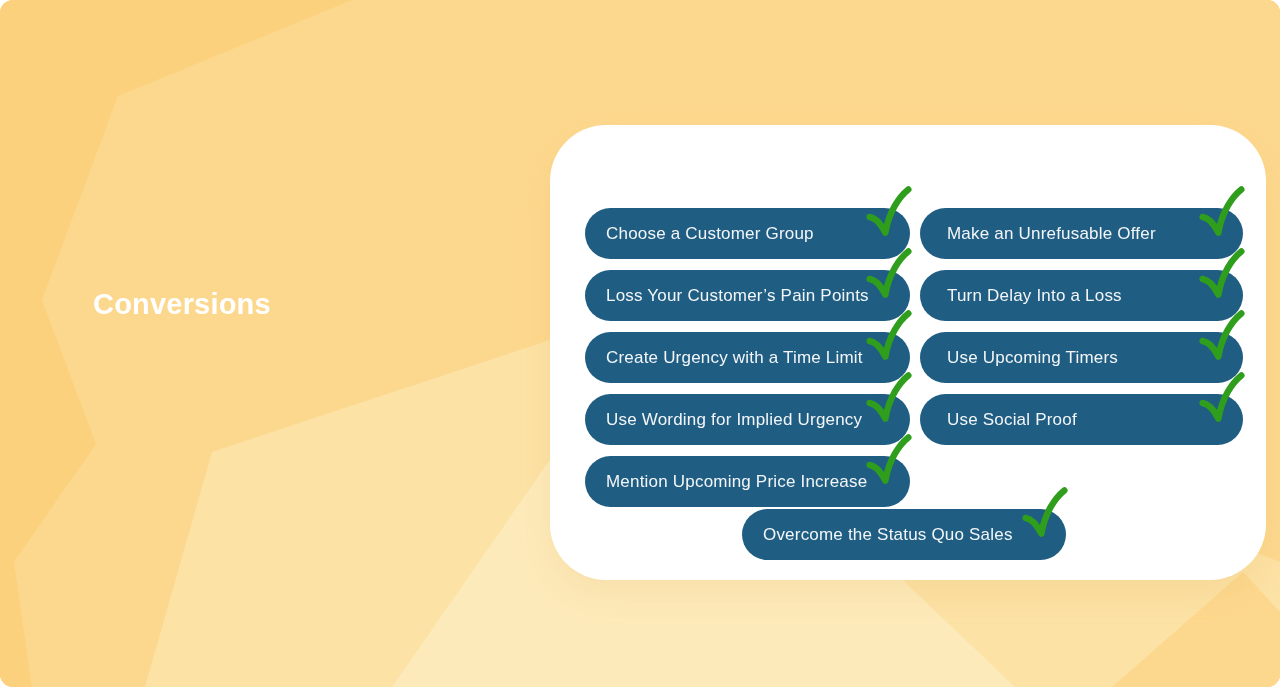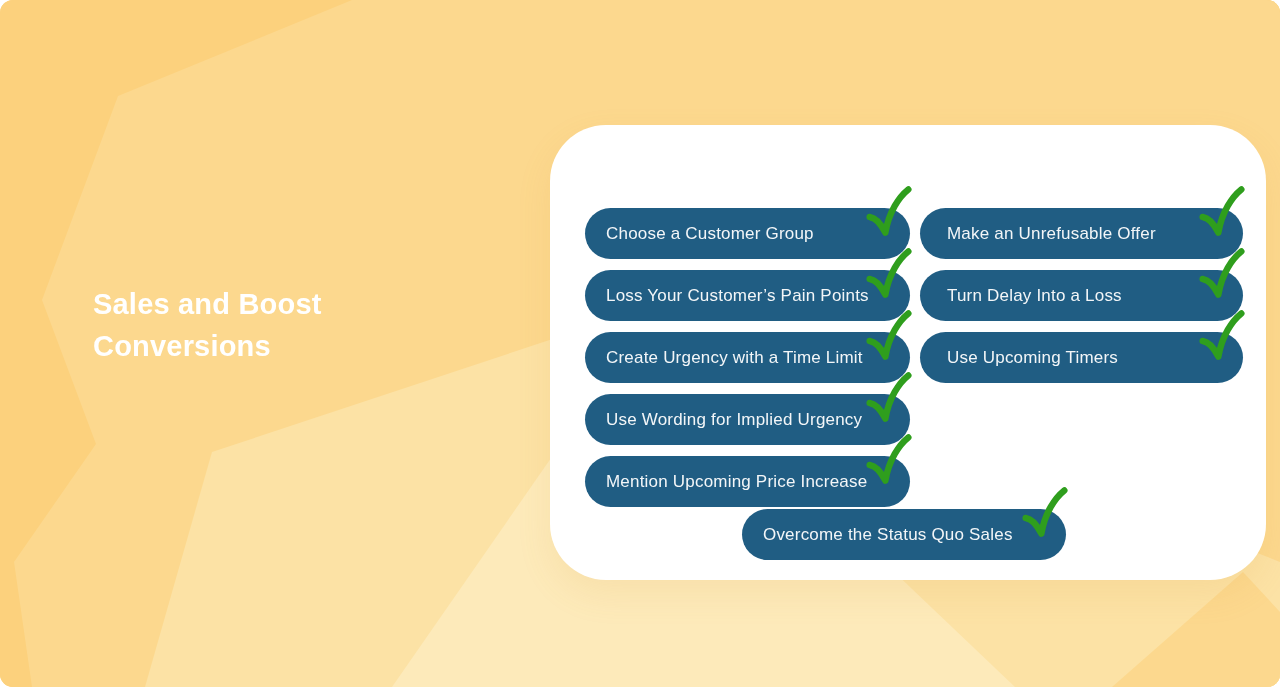--- a/index.html
+++ b/index.html
@@ -85,21 +85,20 @@
 
   <svg class="bg-svg" viewBox="0 0 1280 687" preserveAspectRatio="none" aria-hidden="true">
     <rect x="0" y="0" width="1280" height="687" fill="var(--background-base)"></rect>
     <polygon points="352,0 118,96 42,300 96,444 14,562 32,687 1280,687 1280,0" fill="var(--background-facet-mid)"></polygon>
     <polygon points="640,310 212,452 145,687 1280,687 1280,562" fill="var(--background-facet-light)"></polygon>
     <polygon points="640,330 392,687 1015,687" fill="var(--background-facet-lightest)"></polygon>
     <polygon points="1243,572 1280,612 1280,687 1112,687" fill="var(--background-facet-mid)"></polygon>
   </svg>
 
   <div class="title">
-    <div>Sales and Boost</div>
     <div>Conversions</div>
   </div>
 
   <div class="card">
 
     <div class="col col-left">
       <div class="pill">
         <span class="pill-label">Choose a Customer Group</span>
         <svg class="check" viewBox="0 0 50 56">
             <path d="M4 34 C 11 35, 17 43, 21 51 C 25 28, 36 12, 46 4" fill="none" stroke="var(--check)" stroke-width="7" stroke-linecap="round" stroke-linejoin="round"></path>
@@ -143,20 +142,26 @@
         <svg class="check" viewBox="0 0 50 56">
             <path d="M4 34 C 11 35, 17 43, 21 51 C 25 28, 36 12, 46 4" fill="none" stroke="var(--check)" stroke-width="7" stroke-linecap="round" stroke-linejoin="round"></path>
           </svg>
       </div>
       <div class="pill">
         <span class="pill-label">Use Upcoming Timers</span>
         <svg class="check" viewBox="0 0 50 56">
             <path d="M4 34 C 11 35, 17 43, 21 51 C 25 28, 36 12, 46 4" fill="none" stroke="var(--check)" stroke-width="7" stroke-linecap="round" stroke-linejoin="round"></path>
           </svg>
       </div>
+      <div class="pill">
+        <span class="pill-label">Use Social Proof</span>
+        <svg class="check" viewBox="0 0 50 56">
+            <path d="M4 34 C 11 35, 17 43, 21 51 C 25 28, 36 12, 46 4" fill="none" stroke="var(--check)" stroke-width="7" stroke-linecap="round" stroke-linejoin="round"></path>
+          </svg>
+      </div>
     </div>
 
     <div class="pill-bottom">
       <div class="pill">
         <span class="pill-label">Overcome the Status Quo Sales</span>
         <svg class="check" viewBox="0 0 50 56">
             <path d="M4 34 C 11 35, 17 43, 21 51 C 25 28, 36 12, 46 4" fill="none" stroke="var(--check)" stroke-width="7" stroke-linecap="round" stroke-linejoin="round"></path>
           </svg>
       </div>
     </div>

